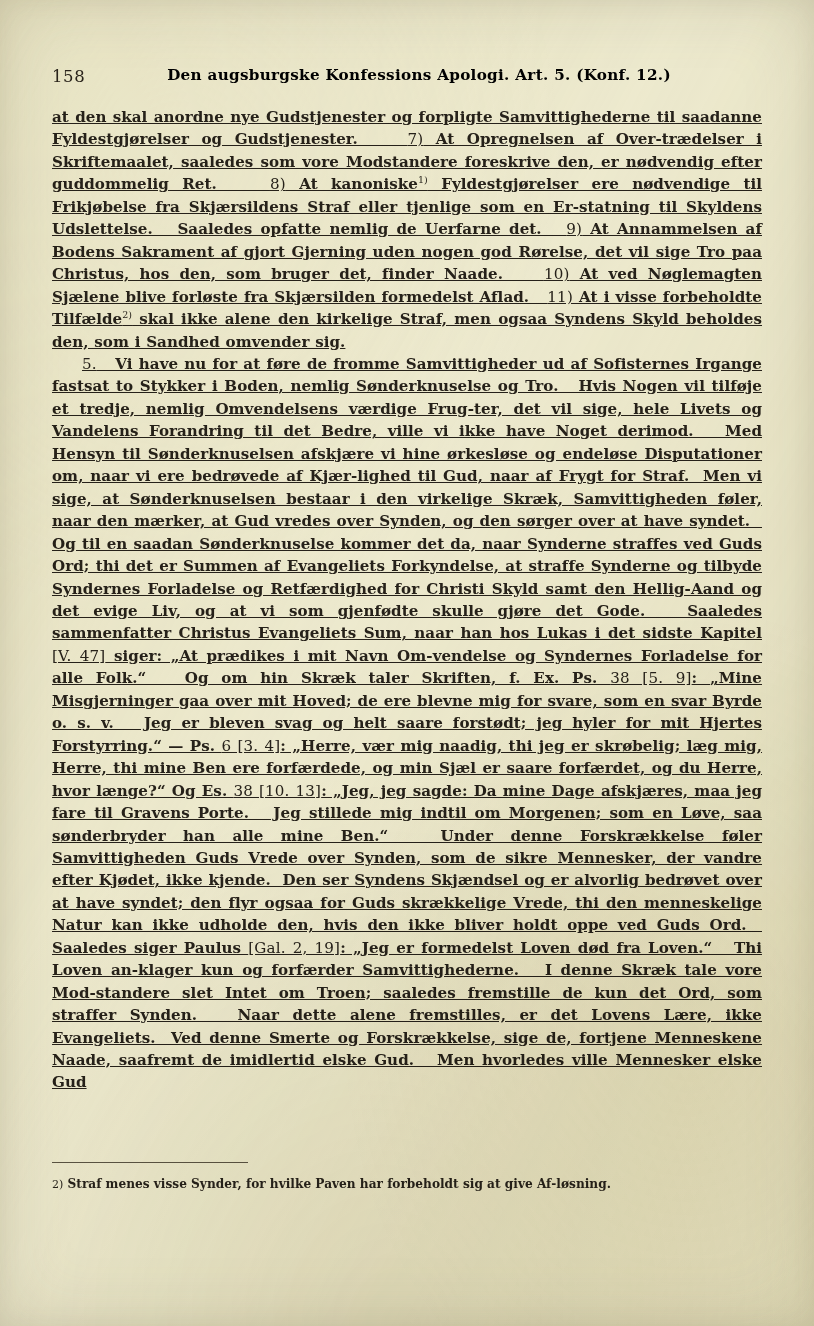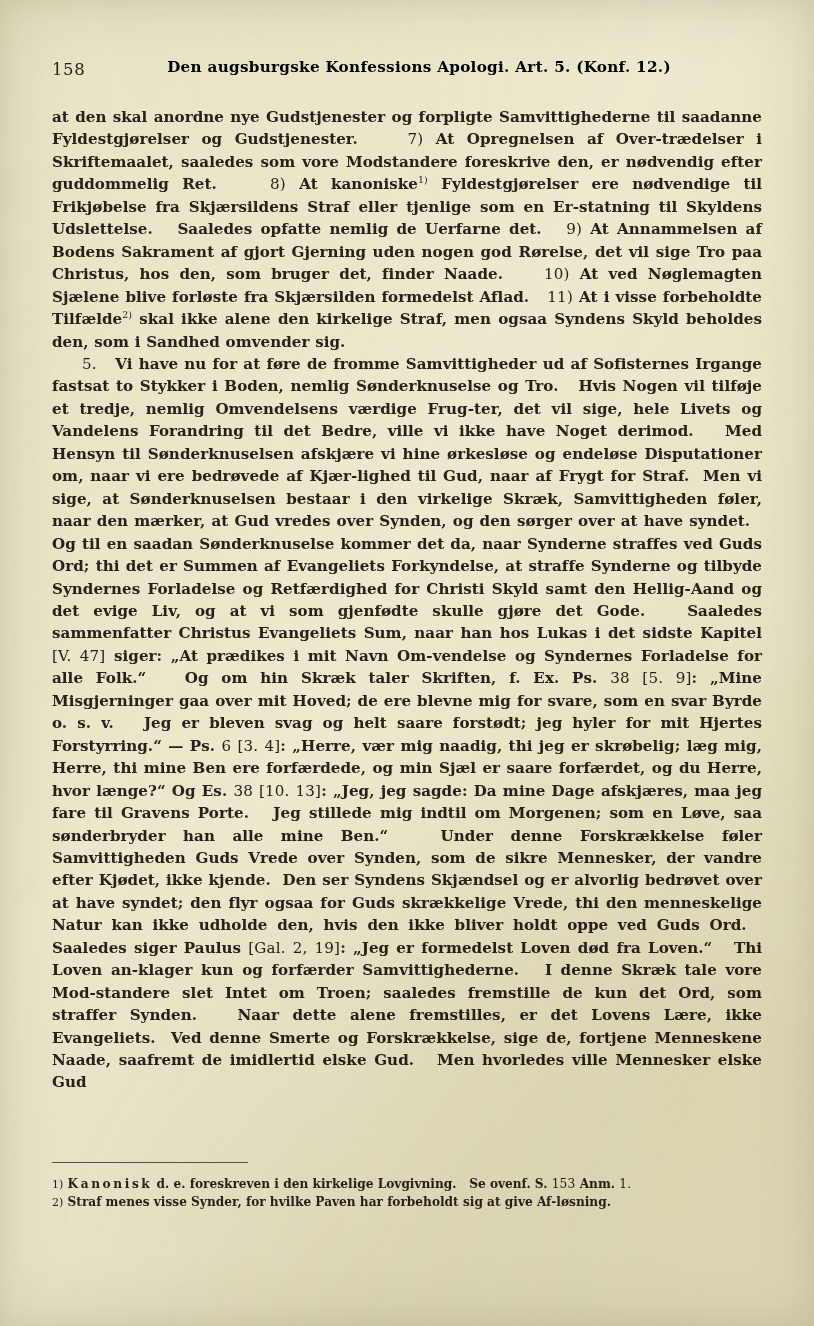--- a/index.html
+++ b/index.html
@@ -42,21 +42,21 @@
   }
 
   
   .runhead {
     position: absolute;
     left: 52px;
     right: 52px;
     top: 58px;
     height: 26px;
     display: flex;
-    align-items: flex-start;
+    align-items: flex-end;
   }
   .folio {
     font-family: "DejaVu Serif", "Liberation Serif", serif;
     font-size: 16.5px;
     letter-spacing: 0.6px;
     color: #2a241c;
     width: 58px;
     padding-left: 0px;
     position: relative;
     top: 2px;
@@ -83,20 +83,21 @@
   .p {
     margin: 0;
     text-align: justify;
     text-align-last: left;
     font-size: 15.1px;
     line-height: 22.45px;
     letter-spacing: 0.05px;
     word-spacing: 0.4px;
     color: #26211a;
     font-weight: 600;
+    text-decoration: underline;
   }
   .p.indent { text-indent: 30px; }
 
   
   .rom {
     font-family: "DejaVu Serif", "Liberation Serif", serif;
     font-weight: 400;
     letter-spacing: 0.2px;
   }
   .sp {
@@ -156,24 +157,20 @@
 
   <div class="textblock">
     <p class="p">at den skal anordne nye Gudstjenester og forpligte Samvittighederne til saadanne Fyldestgjørelser og Gudstjenester.&nbsp;&nbsp;&nbsp; <span class="rom">7)</span> At Opregnelsen af Over‑trædelser i Skriftemaalet, saaledes som vore Modstandere foreskrive den, er nødvendig efter guddommelig Ret.&nbsp;&nbsp;&nbsp; <span class="rom">8)</span> At kanoniske<sup class="fn">1)</sup> Fyldestgjørelser ere nødvendige til Frikjøbelse fra Skjærsildens Straf eller tjenlige som en Er‑statning til Skyldens Udslettelse.&nbsp;&nbsp; Saaledes opfatte nemlig de Uerfarne det.&nbsp;&nbsp; <span class="rom">9)</span> At Annammelsen af Bodens Sakrament af gjort Gjerning uden nogen god Rørelse, det vil sige Tro paa Christus, hos den, som bruger det, finder Naade.&nbsp;&nbsp;&nbsp; <span class="rom">10)</span> At ved Nøglemagten Sjælene blive forløste fra Skjærsilden formedelst Aflad.&nbsp;&nbsp; <span class="rom">11)</span> At i visse forbeholdte Tilfælde<sup class="fn">2)</sup> skal ikke alene den kirkelige Straf, men ogsaa Syndens Skyld beholdes den, som i Sandhed omvender sig.</p>
     <p class="p indent"><span class="rom">5.</span>&nbsp;&nbsp; Vi have nu for at føre de fromme Samvittigheder ud af Sofisternes Irgange fastsat to Stykker i Boden, nemlig Sønderknuselse og Tro.&nbsp;&nbsp; Hvis Nogen vil tilføje et tredje, nemlig Omvendelsens værdige Frug‑ter, det vil sige, hele Livets og Vandelens Forandring til det Bedre, ville vi ikke have Noget derimod.&nbsp;&nbsp; Med Hensyn til Sønderknuselsen afskjære vi hine ørkesløse og endeløse Disputationer om, naar vi ere bedrøvede af Kjær‑lighed til Gud, naar af Frygt for Straf.&nbsp; Men vi sige, at Sønderknuselsen bestaar i den virkelige Skræk, Samvittigheden føler, naar den mærker, at Gud vredes over Synden, og den sørger over at have syndet.&nbsp;&nbsp; Og til en saadan Sønderknuselse kommer det da, naar Synderne straffes ved Guds Ord; thi det er Summen af Evangeliets Forkyndelse, at straffe Synderne og tilbyde Syndernes Forladelse og Retfærdighed for Christi Skyld samt den Hellig‑Aand og det evige Liv, og at vi som gjenfødte skulle gjøre det Gode.&nbsp;&nbsp; Saaledes sammenfatter Christus Evangeliets Sum, naar han hos Lukas i det sidste Kapitel <span class="rom">[V. 47]</span> siger: „At prædikes i mit Navn Om‑vendelse og Syndernes Forladelse for alle Folk.“&nbsp;&nbsp; Og om hin Skræk taler Skriften, f. Ex. Ps. <span class="rom">38 [5. 9]</span>: „Mine Misgjerninger gaa over mit Hoved; de ere blevne mig for svare, som en svar Byrde o. s. v.&nbsp;&nbsp; Jeg er bleven svag og helt saare forstødt; jeg hyler for mit Hjertes Forstyrring.“ — Ps. <span class="rom">6 [3. 4]</span>: „Herre, vær mig naadig, thi jeg er skrøbelig; læg mig, Herre, thi mine Ben ere forfærdede, og min Sjæl er saare forfærdet, og du Herre, hvor længe?“ Og Es. <span class="rom">38 [10. 13]</span>: „Jeg, jeg sagde: Da mine Dage afskjæres, maa jeg fare til Gravens Porte.&nbsp;&nbsp; Jeg stillede mig indtil om Morgenen; som en Løve, saa sønderbryder han alle mine Ben.“&nbsp;&nbsp; Under denne Forskrækkelse føler Samvittigheden Guds Vrede over Synden, som de sikre Mennesker, der vandre efter Kjødet, ikke kjende.&nbsp; Den ser Syndens Skjændsel og er alvorlig bedrøvet over at have syndet; den flyr ogsaa for Guds skrækkelige Vrede, thi den menneskelige Natur kan ikke udholde den, hvis den ikke bliver holdt oppe ved Guds Ord.&nbsp;&nbsp; Saaledes siger Paulus <span class="rom">[Gal. 2, 19]</span>: „Jeg er formedelst Loven død fra Loven.“&nbsp;&nbsp; Thi Loven an‑klager kun og forfærder Samvittighederne.&nbsp;&nbsp; I denne Skræk tale vore Mod‑standere slet Intet om Troen; saaledes fremstille de kun det Ord, som straffer Synden.&nbsp;&nbsp; Naar dette alene fremstilles, er det Lovens Lære, ikke Evangeliets.&nbsp; Ved denne Smerte og Forskrækkelse, sige de, fortjene Menneskene Naade, saafremt de imidlertid elske Gud.&nbsp;&nbsp; Men hvorledes ville Mennesker elske Gud</p>
   </div>
 
   <div class="fn-rule"></div>
 
   <div class="footnotes">
     <p class="fnote">
-      <span class="marker">1)</span>
-      <span class="cont"><span class="sp">Kanonisk</span> d. e. foreskreven i den kirkelige Lovgivning.&nbsp;&nbsp; Se ovenf. S. <span class="rom">153</span> Anm. <span class="rom">1.</span></span>
-    </p>
-    <p class="fnote">
       <span class="marker">2)</span>
       <span class="cont">Straf menes visse Synder, for hvilke Paven har forbeholdt sig at give Af‑løsning.</span>
     </p>
   </div>
 
 </div>
 
 <div class="paper-grain"></div>
 <div class="vignette"></div>
 

